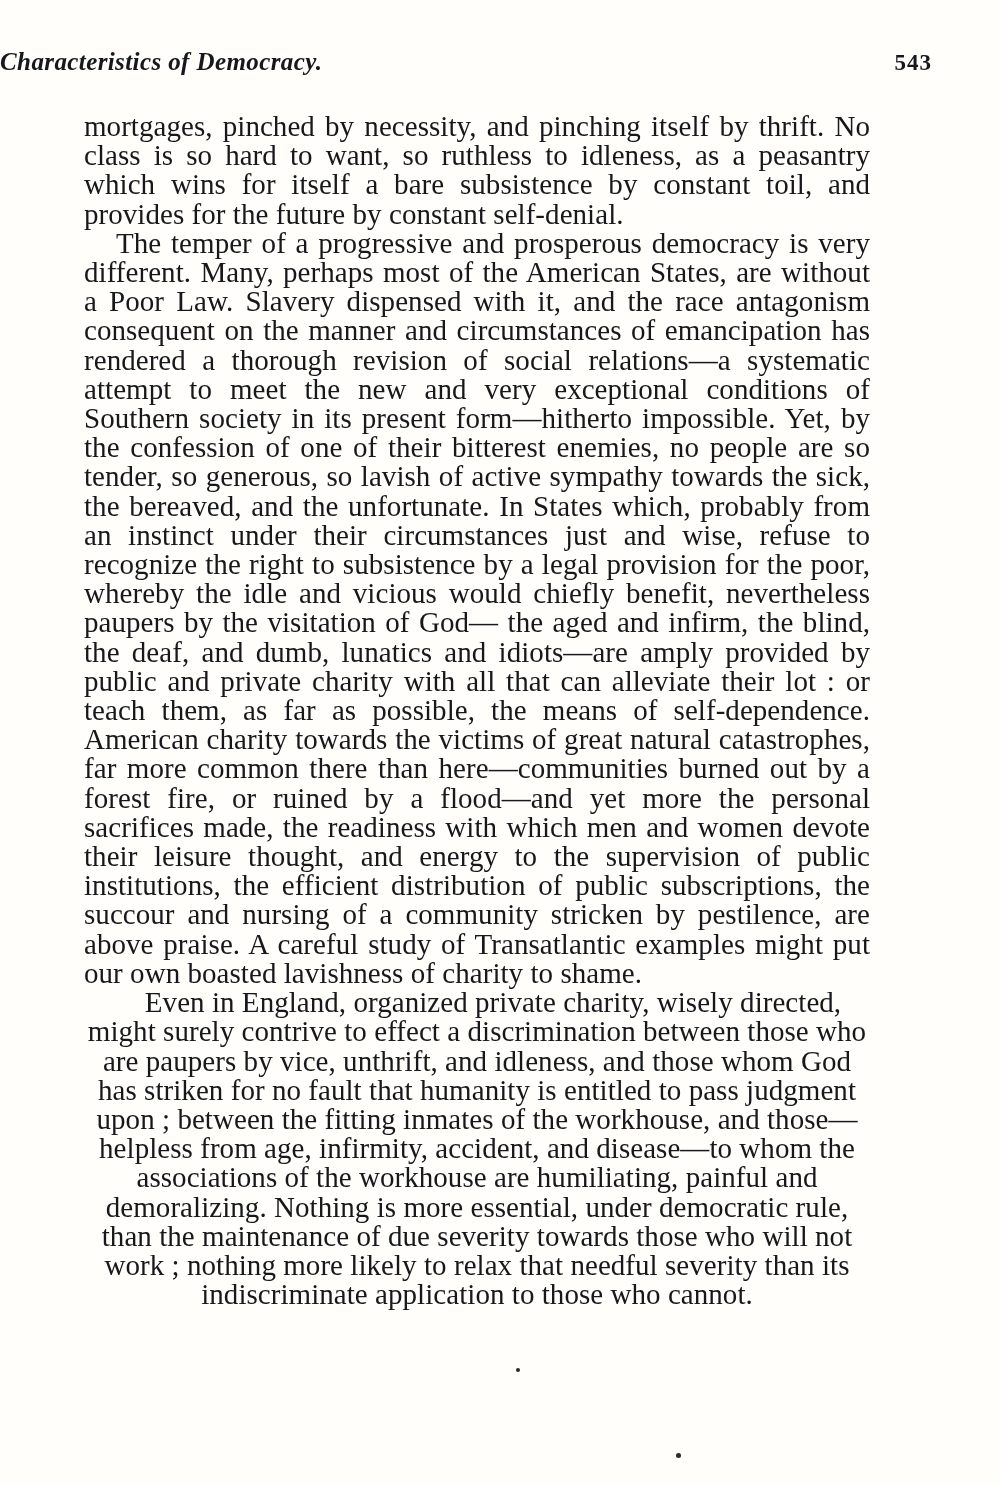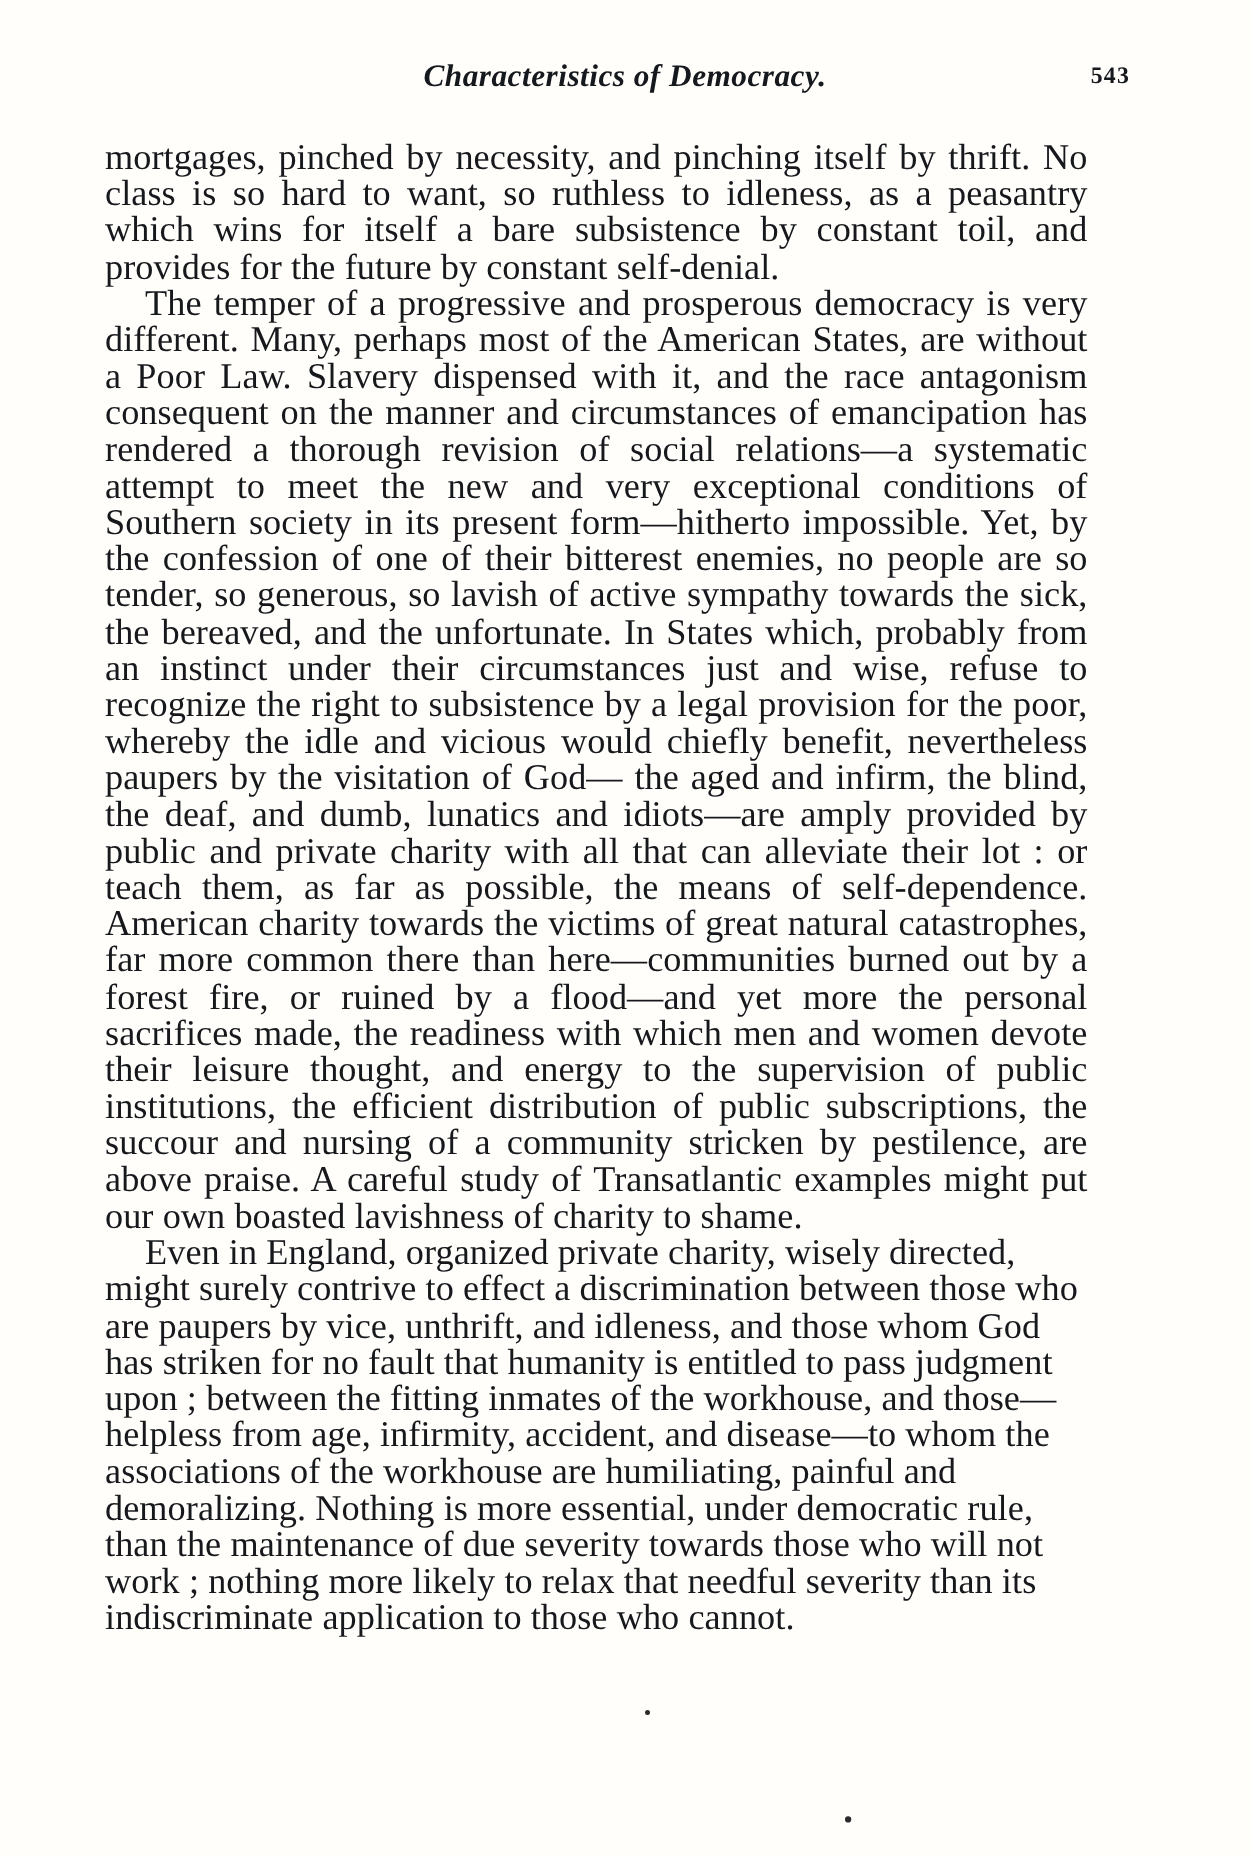--- a/index.html
+++ b/index.html
@@ -27,33 +27,32 @@
     left: 0;
     top: 48px;
     width: 1000px;
     height: 44px;
   }
   .running-title {
     position: absolute;
     left: 0;
     top: 0;
     width: 1000px;
-    text-align: center;
     font-style: italic;
     font-weight: bold;
     font-size: 25px;
     letter-spacing: 0.4px;
     color: #15181c;
     font-family: "Liberation Serif", serif;
   }
   .folio {
     position: absolute;
-    right: 96px;
+    right: 68px;
     top: 2px;
-    font-size: 19px;
+    font-size: 23px;
     font-weight: bold;
     letter-spacing: 1px;
     color: #15181c;
   }
   .textblock {
     position: absolute;
     left: 84px;
     top: 112px;
     width: 786px;
   }
@@ -64,21 +63,21 @@
     text-align: justify;
     text-justify: inter-word;
     color: #16181b;
     font-family: "Liberation Serif", serif;
     letter-spacing: 0.05px;
   }
   p.para.indent {
     text-indent: 32px;
   }
   p.para.last {
-    text-align: left;
+    text-align: center;
   }
   .dot-mid {
     position: absolute;
     left: 516px;
     top: 1368px;
     width: 4px;
     height: 4px;
     background: #2a2a2a;
     border-radius: 50%;
   }

